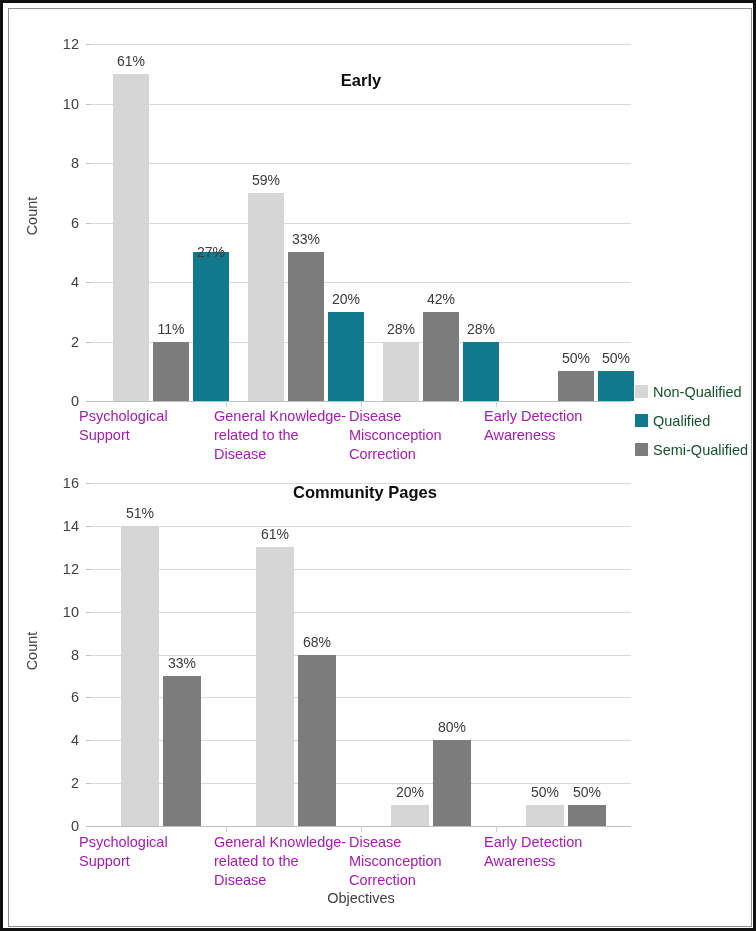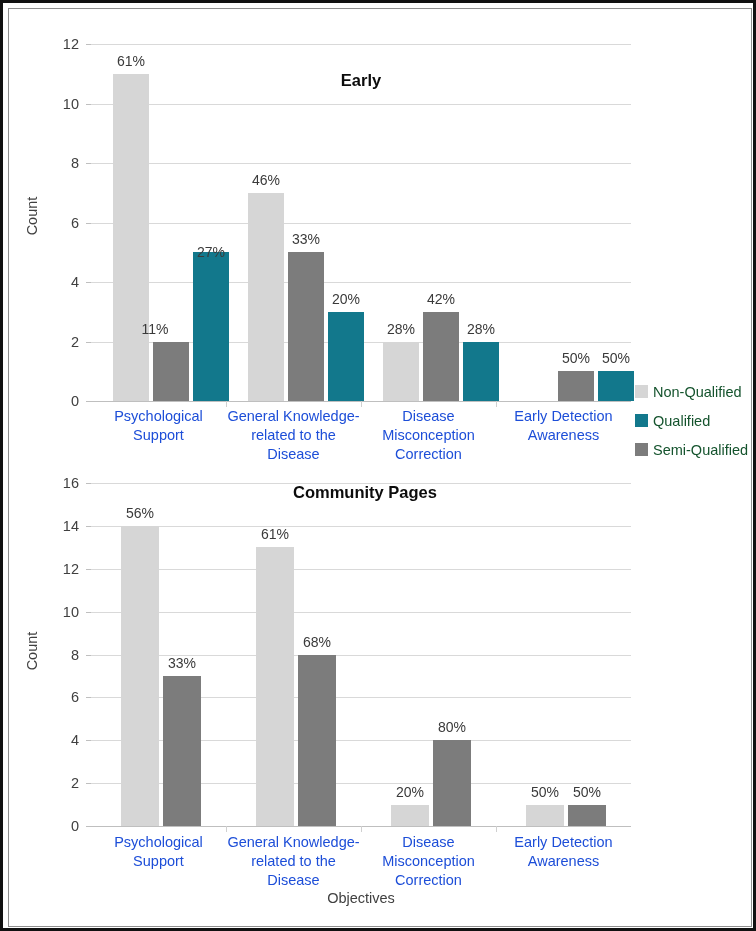--- a/index.html
+++ b/index.html
@@ -80,23 +80,22 @@
   .bar-label {
     position: absolute;
     font-size: 14px;
     color: #3a3a3a;
     text-align: center;
     white-space: nowrap;
     transform: translateX(-50%);
   }
   .cat-label {
     position: absolute;
-    text-align: center;
-    font-size: 14.5px;
-    color: #1d4ed8;
+    font-size: 14.5px;
+    color: #a21caf;
     line-height: 1.32;
     transform: translateX(-50%);
   }
   .chart-title {
     position: absolute;
     font-size: 16.5px;
     font-weight: bold;
     color: #0c0c0c;
     white-space: nowrap;
     text-align: center;
@@ -156,26 +155,26 @@
         <div class="axis-baseline" style="top: 357px;"></div>
         <div class="gridline" style="top: 297.5px;"></div>
         <div class="gridline" style="top: 238px;"></div>
         <div class="gridline" style="top: 178.5px;"></div>
         <div class="gridline" style="top: 119px;"></div>
         <div class="gridline" style="top: 59.5px;"></div>
         <div class="gridline" style="top: 0px;"></div>
         <div class="bar" title="Non-Qualified — Psychological Support: 11" style="left: 22px; width: 36px; height: 327.25px; bottom: 0px; background: rgb(214, 214, 214);"></div>
         <div class="bar-label" style="left: 40px; top: 8.75px;">61%</div>
         <div class="bar" title="Semi-Qualified — Psychological Support: 2" style="left: 62px; width: 36px; height: 59.5px; bottom: 0px; background: rgb(124, 124, 124);"></div>
-        <div class="bar-label" style="left: 64px; top: 276.5px;">11%</div>
+        <div class="bar-label" style="left: 80px; top: 276.5px;">11%</div>
         <div class="bar" title="Qualified — Psychological Support: 5" style="left: 102px; width: 36px; height: 148.75px; bottom: 0px; background: rgb(18, 120, 140);"></div>
         <div class="bar-label" style="left: 120px; top: 200px;">27%</div>
         <div class="cat-sep" style="left: 135px; top: 357px; height: 6px;"></div>
         <div class="bar" title="Non-Qualified — General Knowledge-related to the Disease: 7" style="left: 157px; width: 36px; height: 208.25px; bottom: 0px; background: rgb(214, 214, 214);"></div>
-        <div class="bar-label" style="left: 175px; top: 127.75px;">46%</div>
+        <div class="bar-label" style="left: 175px; top: 127.75px;">59%</div>
         <div class="bar" title="Semi-Qualified — General Knowledge-related to the Disease: 5" style="left: 197px; width: 36px; height: 148.75px; bottom: 0px; background: rgb(124, 124, 124);"></div>
         <div class="bar-label" style="left: 215px; top: 187.25px;">33%</div>
         <div class="bar" title="Qualified — General Knowledge-related to the Disease: 3" style="left: 237px; width: 36px; height: 89.25px; bottom: 0px; background: rgb(18, 120, 140);"></div>
         <div class="bar-label" style="left: 255px; top: 246.75px;">20%</div>
         <div class="cat-sep" style="left: 270px; top: 357px; height: 6px;"></div>
         <div class="bar" title="Non-Qualified — Disease Misconception Correction: 2" style="left: 292px; width: 36px; height: 59.5px; bottom: 0px; background: rgb(214, 214, 214);"></div>
         <div class="bar-label" style="left: 310px; top: 276.5px;">28%</div>
         <div class="bar" title="Semi-Qualified — Disease Misconception Correction: 3" style="left: 332px; width: 36px; height: 89.25px; bottom: 0px; background: rgb(124, 124, 124);"></div>
         <div class="bar-label" style="left: 350px; top: 246.75px;">42%</div>
         <div class="bar" title="Qualified — Disease Misconception Correction: 2" style="left: 372px; width: 36px; height: 59.5px; bottom: 0px; background: rgb(18, 120, 140);"></div>
@@ -231,21 +230,21 @@
         <div class="axis-baseline" style="top: 343px;"></div>
         <div class="gridline" style="top: 300.125px;"></div>
         <div class="gridline" style="top: 257.25px;"></div>
         <div class="gridline" style="top: 214.375px;"></div>
         <div class="gridline" style="top: 171.5px;"></div>
         <div class="gridline" style="top: 128.625px;"></div>
         <div class="gridline" style="top: 85.75px;"></div>
         <div class="gridline" style="top: 42.875px;"></div>
         <div class="gridline" style="top: 0px;"></div>
         <div class="bar" title="Non-Qualified — Psychological Support: 14" style="left: 30px; width: 38px; height: 300.125px; bottom: 0px; background: rgb(214, 214, 214);"></div>
-        <div class="bar-label" style="left: 49px; top: 21.875px;">56%</div>
+        <div class="bar-label" style="left: 49px; top: 21.875px;">51%</div>
         <div class="bar" title="Semi-Qualified — Psychological Support: 7" style="left: 72px; width: 38px; height: 150.062px; bottom: 0px; background: rgb(124, 124, 124);"></div>
         <div class="bar-label" style="left: 91px; top: 171.938px;">33%</div>
         <div class="cat-sep" style="left: 135px; top: 343px; height: 6px;"></div>
         <div class="bar" title="Non-Qualified — General Knowledge-related to the Disease: 13" style="left: 165px; width: 38px; height: 278.688px; bottom: 0px; background: rgb(214, 214, 214);"></div>
         <div class="bar-label" style="left: 184px; top: 43.3125px;">61%</div>
         <div class="bar" title="Semi-Qualified — General Knowledge-related to the Disease: 8" style="left: 207px; width: 38px; height: 171.5px; bottom: 0px; background: rgb(124, 124, 124);"></div>
         <div class="bar-label" style="left: 226px; top: 150.5px;">68%</div>
         <div class="cat-sep" style="left: 270px; top: 343px; height: 6px;"></div>
         <div class="bar" title="Non-Qualified — Disease Misconception Correction: 1" style="left: 300px; width: 38px; height: 21.4375px; bottom: 0px; background: rgb(214, 214, 214);"></div>
         <div class="bar-label" style="left: 319px; top: 300.562px;">20%</div>

